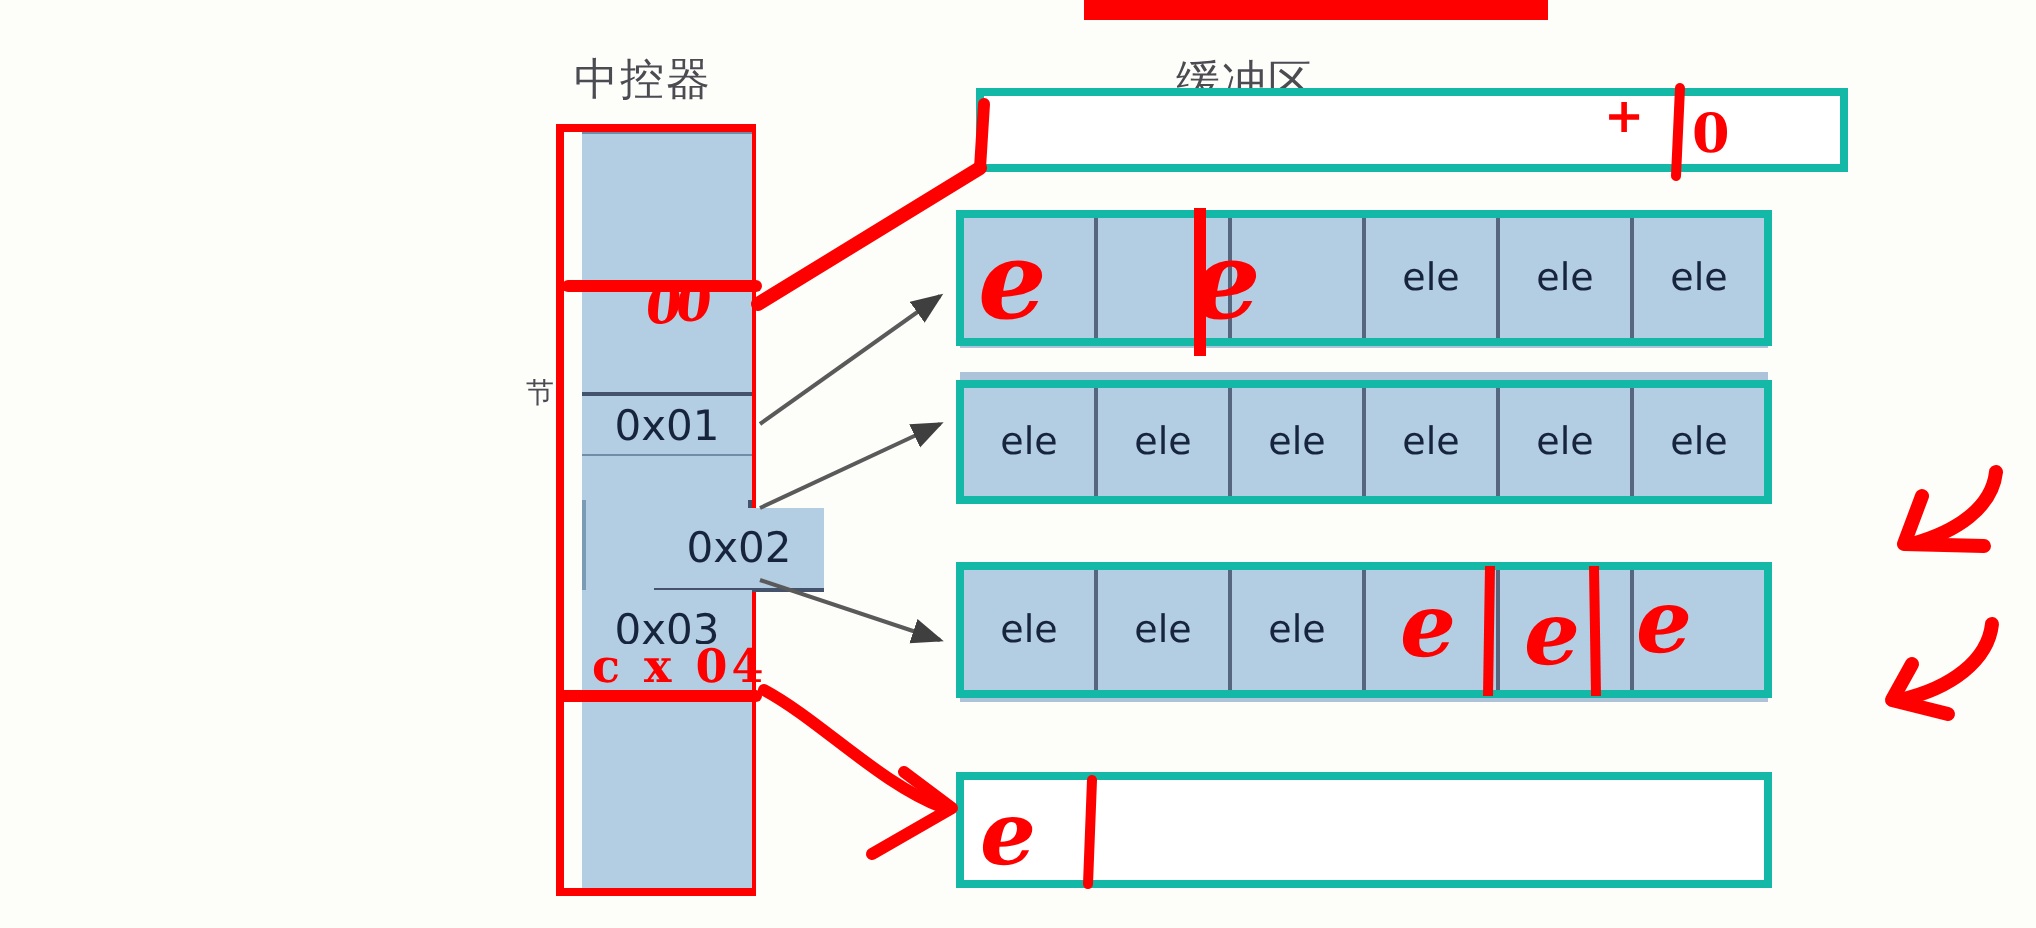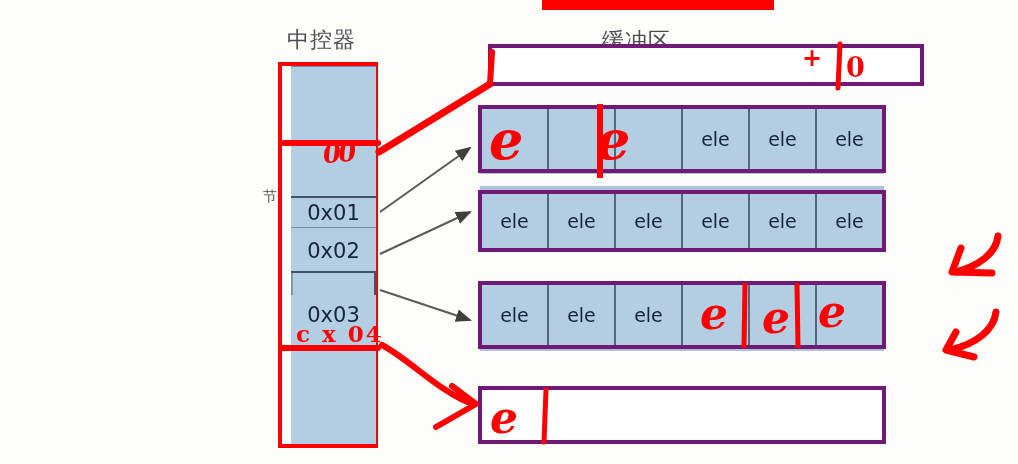--- a/index.html
+++ b/index.html
@@ -16,21 +16,21 @@
   .label{
     position:absolute;
     color:#4b4b52;
     font-size:22px;
     font-family:"DejaVu Sans","Liberation Sans",sans-serif;
     white-space:nowrap;
     letter-spacing:1px;
   }
   #lbl-controller{left:287px;top:25px;}
   #lbl-node{left:227px;top:188px;font-size:14px;margin-left:36px;}
-  #lbl-buffer{left:602px;top:26px;}
+  #lbl-buffer{left:588px;top:26px;}
 
   
   #node-column{
     position:absolute;left:278px;top:62px;width:100px;height:386px;
     border:4px solid #ff0000;
     box-sizing:border-box;
     background:#fdfdfa;
   }
   #node-inner{
     position:absolute;left:9px;top:0px;width:85px;height:378px;
@@ -44,29 +44,29 @@
     background:#b3cde3;
     box-sizing:border-box;
     color:#16243c;
     font-size:21px;
     display:flex;align-items:center;justify-content:center;
     font-family:"DejaVu Sans","Liberation Sans",sans-serif;
   }
   #ncell-0{top:0px;height:122px;border-top:1px solid #6f8ca8;}
   #ncell-1{top:122px;height:62px;}
   #ncell-a{top:130px;height:32px;border-top:2px solid #44536b;border-bottom:1px solid #6f8ca8;}
-  #ncell-b{top:165px;height:42px;border-bottom:2px solid #44536b;}
+  #ncell-b{top:188px;height:42px;border-bottom:2px solid #44536b;margin-left:36px;}
   #ncell-c{top:214px;height:42px;border-bottom:2px solid #44536b;margin-top:15px;}
   #ncell-d{top:256px;height:42px;}
   #ncell-e{top:298px;height:80px;}
 
   
   .rowbox{
     position:absolute;
-    border:4px solid #701a75;
+    border:4px solid #14b8a6;
     box-sizing:border-box;
     background:#fdfdfa;
   }
   .cells{
     position:absolute;left:0;top:0;right:0;bottom:0;
     display:flex;
   }
   .cell{
     flex:1 1 0;
     background:#b3cde3;

